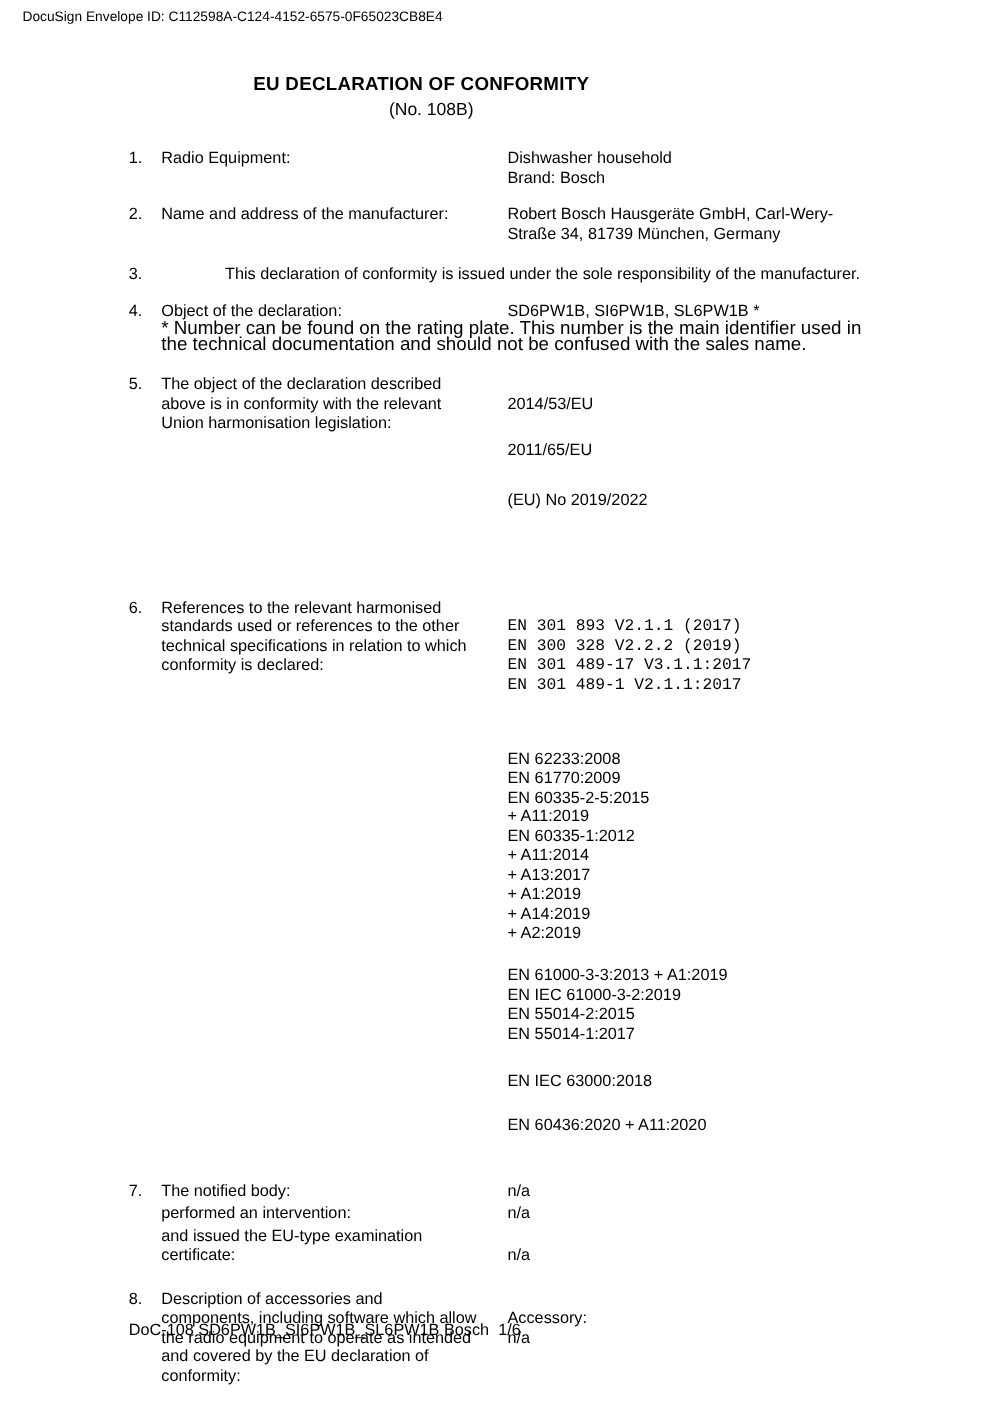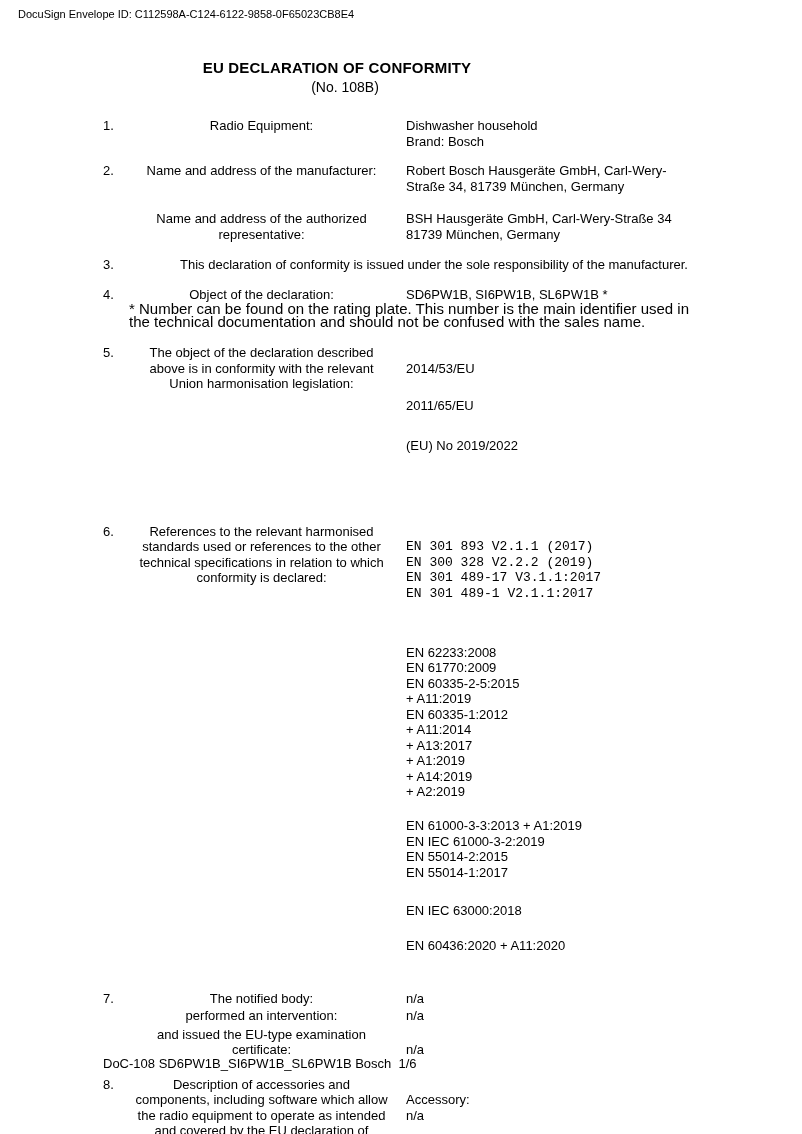--- a/index.html
+++ b/index.html
@@ -16,21 +16,21 @@
     overflow: hidden;
     background: #ffffff;
   }
   .envelope-id { position: absolute; top: 8px; left: 18px; font-size: 11px; line-height: 13px; }
   .doc-header { position: absolute; top: 59px; left: 0; width: 674px; text-align: center; }
   .doc-title { font-size: 15px; font-weight: 700; line-height: 18px; letter-spacing: 0.2px; }
   .doc-subtitle { font-size: 14px; line-height: 17px; margin-top: 2px; padding-left: 16px; }
 
   .row { display: grid; grid-template-columns: 26px 277px 1fr; font-size: 13px; line-height: 15.5px; }
   .cell-num { white-space: nowrap; }
-  .cell-label { white-space: pre-line; padding-right: 12px; text-align: center; }
+  .cell-label { white-space: pre-line; padding-right: 12px; }
   .cell-value { white-space: pre-line; }
   .cell-text { grid-column: 2 / 4; white-space: pre-line; text-align: center; }
   .footnote { grid-column: 2 / 4; font-size: 15px; line-height: 12.5px; white-space: pre-line; margin-top: 1px; max-width: 572px; }
 
   .leg { margin-bottom: 6px; }
   .cell-value .leg:nth-child(2) { margin-bottom: 9px; }
 
   .std-group { white-space: pre-line; }
   .g1 { margin-bottom: 28px; font-family: Liberation Mono, monospace; }
   .g2 { margin-bottom: 3px; }
@@ -51,46 +51,39 @@
   .mb22 { margin-bottom: 22px; }
   .mb49 { margin-bottom: 49px; }
 
   .doc-footer { position: absolute; left: 103px; top: 1056px; font-size: 13px; white-space: pre; }
 </style>
 </head>
 <body>
 
 <div class="page">
 
-  <div class="envelope-id">DocuSign Envelope ID: C112598A-C124-6122-9858-0F65023CB8E4</div>
+  <div class="envelope-id">DocuSign Envelope ID: C112598A-C124-4152-6575-0F65023CB8E4</div>
 
   <div class="doc-header">
     <div class="doc-title">EU DECLARATION OF CONFORMITY</div>
     <div class="doc-subtitle">(No. 108B)</div>
   </div>
 
   <div class="row mb14">
     <div class="cell-num">1.</div>
     <div class="cell-label">Radio Equipment:</div>
     <div class="cell-value">Dishwasher household
 Brand: Bosch</div>
   </div>
 
   <div class="row mb17">
     <div class="cell-num">2.</div>
     <div class="cell-label">Name and address of the manufacturer:</div>
     <div class="cell-value">Robert Bosch Hausgeräte GmbH, Carl-Wery-
 Straße 34, 81739 München, Germany</div>
-  </div>
-  <div class="row mb15">
-    <div class="cell-num"></div>
-    <div class="cell-label">Name and address of the authorized
-representative:</div>
-    <div class="cell-value">BSH Hausgeräte GmbH, Carl-Wery-Straße 34
-81739 München, Germany</div>
   </div>
 
   <div class="row mb14">
     <div class="cell-num">3.</div>
     <div class="cell-text">This declaration of conformity is issued under the sole responsibility of the manufacturer.</div>
   </div>
 
   <div class="row mb17">
     <div class="cell-num">4.</div>
     <div class="cell-label">Object of the declaration:</div>

